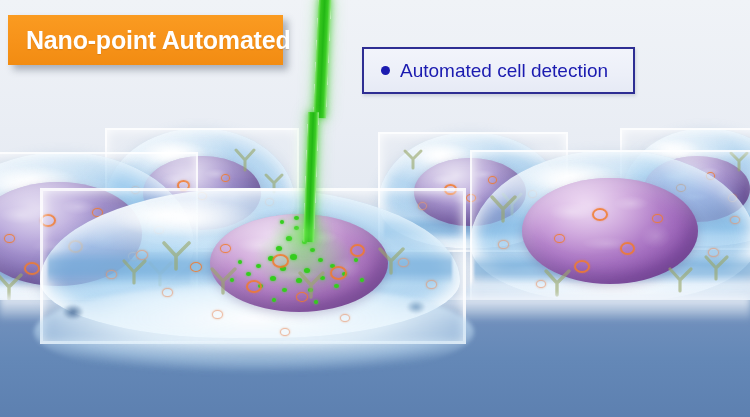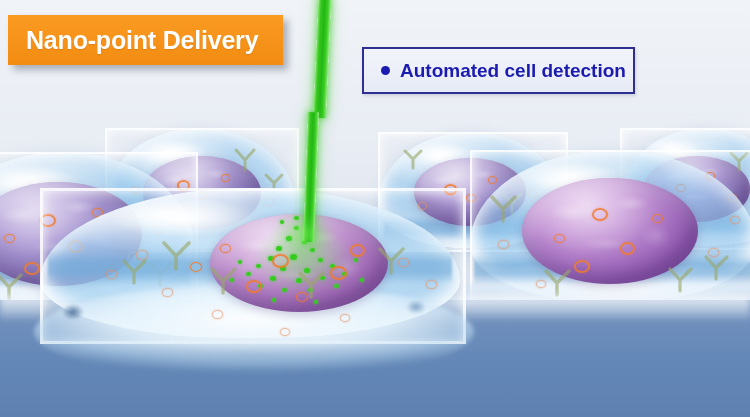--- a/index.html
+++ b/index.html
@@ -127,21 +127,21 @@
     background:linear-gradient(180deg,#f2f4fb 0%,#eceff8 60%,#e6eaf5 100%);
     border:2px solid #2e2e93;
     box-shadow:1px 2px 3px rgba(60,70,100,.18);
     display:flex;align-items:center;
   }
   #callout .bullet{
     width:9px;height:9px;border-radius:50%;background:#1b1bb0;
     margin-left:17px;margin-right:10px;flex:0 0 auto;
   }
   #callout .txt{
-    color:#1b1bb0;font-size:19px;font-weight:bold;white-space:nowrap;text-align:right;
+    color:#1b1bb0;font-size:19px;font-weight:normal;white-space:nowrap;text-align:right;
   }
 </style>
 </head>
 <body>
 
 <div id="stage">
 
   <div class="sky"></div>
 
   <div class="cell" style="left:105px;top:128px;width:190px;height:135px;">
@@ -360,21 +360,21 @@
       </svg>
   </div>
 
   <div id="beam-wrap">
     <div class="beam" style="left:313px;top:-4px;width:13px;height:122px;transform:rotate(2.6deg);transform-origin:50% 100%;"></div>
     <div class="beam" style="left:303px;top:112px;width:11px;height:130px;transform:rotate(2.2deg);transform-origin:50% 100%;"></div>
     <div class="beam-glow" style="left:272px;top:212px;width:62px;height:44px;"></div>
   </div>
 
   <div id="title-chip">
-    <span class="txt">Nano-point Delivery</span>
+    <span class="txt">Nano-point Automated</span>
   </div>
 
   <div id="callout">
     <span class="bullet"></span>
     <span class="txt">Automated cell detection</span>
   </div>
 
 </div>
 
 </body></html>

